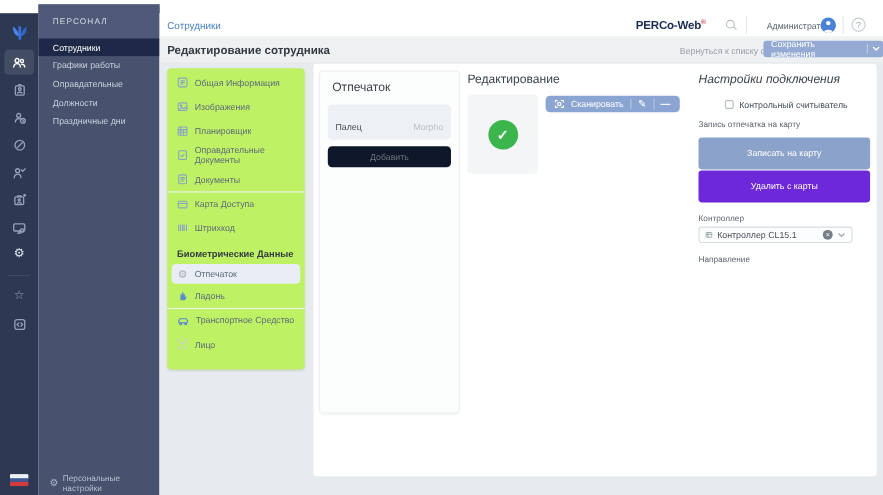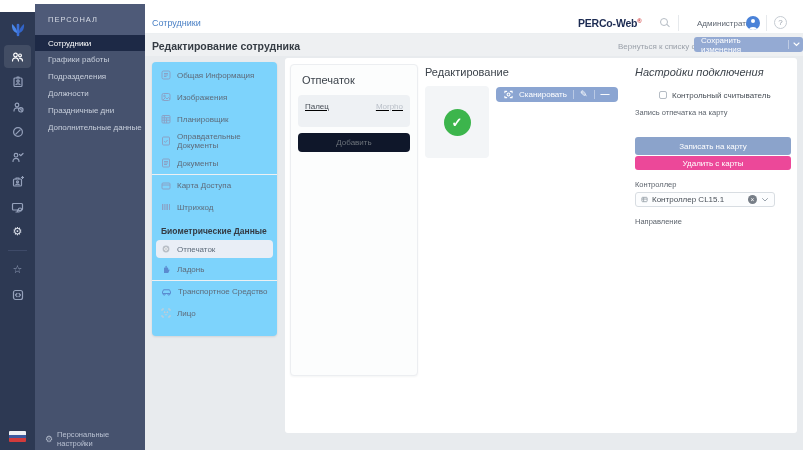--- a/index.html
+++ b/index.html
@@ -49,52 +49,52 @@
   .page-title { position:absolute; left:7px; top:6px; font-size:10.5px; font-weight:bold; color:#343b43; }
   .back-link { position:absolute; left:473px; top:8px; font-size:8px; color:#9aa0a9; }
   .save-btn { position:absolute; left:549px; top:3px; height:15px; background:#94aad3; border-radius:3px; display:flex; align-items:center; color:#fff; font-size:8px; }
   .save-btn .lbl { padding:0 7px; }
   .save-btn .sep { width:1px; height:9px; background:rgba(255,255,255,.4); }
   .save-btn .chv { width:14px; display:flex; align-items:center; justify-content:center; }
 
   
   .main { position:absolute; left:145px; top:56px; width:658px; height:394px; background:#e8ebee; }
 
-  .menu-card { position:absolute; left:7px; top:6px; width:125px; height:274px; background:#7dd3fc; border-radius:4px; box-shadow:0 1px 2px rgba(40,50,60,.12); padding-top:2px; }
+  .menu-card { position:absolute; left:7px; top:6px; width:125px; height:274px; background:#bef264; border-radius:4px; box-shadow:0 1px 2px rgba(40,50,60,.12); padding-top:2px; }
   .m-item { height:22px; display:flex; align-items:center; gap:6px; padding:0 9px; font-size:8px; color:#5e6b7a; }
   .m-item svg { flex:none; }
   .m-item.divided { border-top:1px solid #eef0f2; }
   .m-section { font-size:8.5px; font-weight:bold; color:#343b44; padding:8px 9px 4px; }
   .m-item.sel { background:#e9eef6; border-radius:4px; margin:0 4px; padding:0 5px; height:18px; }
 
   .panel { position:absolute; left:140px; top:2px; width:512px; height:375px; background:#fff; border-radius:3px; }
 
   .fp-card { position:absolute; left:5px; top:6px; width:128px; height:312px; background:#fcfdfd; border:1px solid #eceef1; border-radius:4px; box-shadow:0 1px 2px rgba(40,50,60,.05); }
   .fp-title { margin:9px 0 9px 11px; font-size:11px; color:#3c434b; }
-  .fp-row { margin:0 7px; height:20px; background:#eef1f4; border-radius:4px; display:flex; justify-content:space-between; align-items:flex-end; padding:16px 7px; font-size:8px;text-decoration:underline; }
+  .fp-row { margin:0 7px; height:20px; background:#eef1f4; border-radius:4px; display:flex; justify-content:space-between; align-items:flex-start; padding:16px 7px; font-size:8px; }
   .fp-row .k { color:#484f57; } .fp-row .v { color:#b9bfc8; }
   .fp-add { margin:6px 7px; height:19px; background:#0f172a; border-radius:4px; display:flex; align-items:center; justify-content:center; font-size:8px; color:#6b727a; }
 
   .edit-title { position:absolute; left:140px; top:8px; font-size:11px; color:#3c434b; }
   .fp-tile { position:absolute; left:140px; top:28px; width:64px; height:72px; background:#f3f5f7; border-radius:4px; display:flex; align-items:center; justify-content:center; }
   .ok-circle { width:27px; height:27px; border-radius:50%; background:#3cb54c; color:#fff; font-size:13px; font-weight:bold; display:flex; align-items:center; justify-content:center; }
 
   .scan-bar { position:absolute; left:211px; top:29px; height:15px; background:#8ba5d2; border-radius:4px; display:flex; align-items:center; gap:6px; padding:0 8px; color:#fff; font-size:8px; }
   .scan-bar svg { stroke:#fff; fill:none; stroke-width:1.2; stroke-linecap:round; }
   .scan-bar .sep { width:1px; height:9px; background:rgba(255,255,255,.4); }
   .scan-bar .pencil { font-size:9px; line-height:1; }
   .scan-bar .minus { font-size:9px; font-weight:bold; line-height:1; }
 
   .conn { position:absolute; left:350px; top:8px; width:156px; }
   .conn-title { font-size:11px; color:#3c434b;font-style:italic; }
   .conn-check { margin-top:13px; display:flex; align-items:flex-start; gap:5px; font-size:8px; color:#484f57;padding-left:24px; }
   .cb { width:8px; height:8px; border:1px solid #b5bcc4; border-radius:2px; background:#fff; flex:none; }
   .conn-sub { margin-top:8px; font-size:7.5px; color:#5c636c; }
-  .btn-write { margin-top:20px; height:18px; background:#8ba3cb; border-radius:3px; color:#fff; font-size:8px; display:flex; align-items:center; justify-content:center; }
-  .btn-del { margin-top:1px; height:14px; background:#ec4899; border-radius:3px; color:#fff; font-size:8px; display:flex; align-items:center; justify-content:center; }
+  .btn-write { margin-top:8px; height:29px; background:#8ba3cb; border-radius:3px; color:#fff; font-size:8px; display:flex; align-items:center; justify-content:center; }
+  .btn-del { margin-top:1px; height:29px; background:#6d28d9; border-radius:3px; color:#fff; font-size:8px; display:flex; align-items:center; justify-content:center; }
   .conn-label { margin-top:10px; font-size:7.5px; color:#5c636c; }
   .conn-select { margin-top:3px; width:140px; height:15px; border:1px solid #d8dde2; border-radius:3px; background:#fcfdfe; display:flex; align-items:center; gap:4px; padding:0 5px; font-size:8px; color:#484f57; }
   .conn-select .sp { flex:1; }
   .conn-select.muted { color:#6b727b; }
   .clr { width:9px; height:9px; border-radius:50%; background:#777e87; color:#fff; font-size:6.5px; line-height:9px; text-align:center; flex:none; }
   .chev { flex:none; }
 </style>
 </head>
 <body>
 
@@ -179,24 +179,23 @@
       <div class="f-w"></div>
         <div class="f-b"></div>
         <div class="f-r"></div>
     </div>
   </div>
 
   <div class="sidebar">
     <div class="sb-header">ПЕРСОНАЛ</div>
     <div class="sb-item active">Сотрудники</div>
     <div class="sb-item">Графики работы</div>
-    <div class="sb-item">Подразделения</div>
+    <div class="sb-item">Оправдательные</div>
     <div class="sb-item">Должности</div>
     <div class="sb-item">Праздничные дни</div>
-    <div class="sb-item">Дополнительные данные</div>
     <div class="sb-footer">
       <span class="gear">⚙</span>
       <span>Персональные настройки</span>
     </div>
   </div>
 
   <div class="topbar">
     <span class="crumb">Сотрудники</span>
     <span class="logo-text"><span>PERCo-Web</span><sup>®</sup></span>
     <span class="mag"></span>

